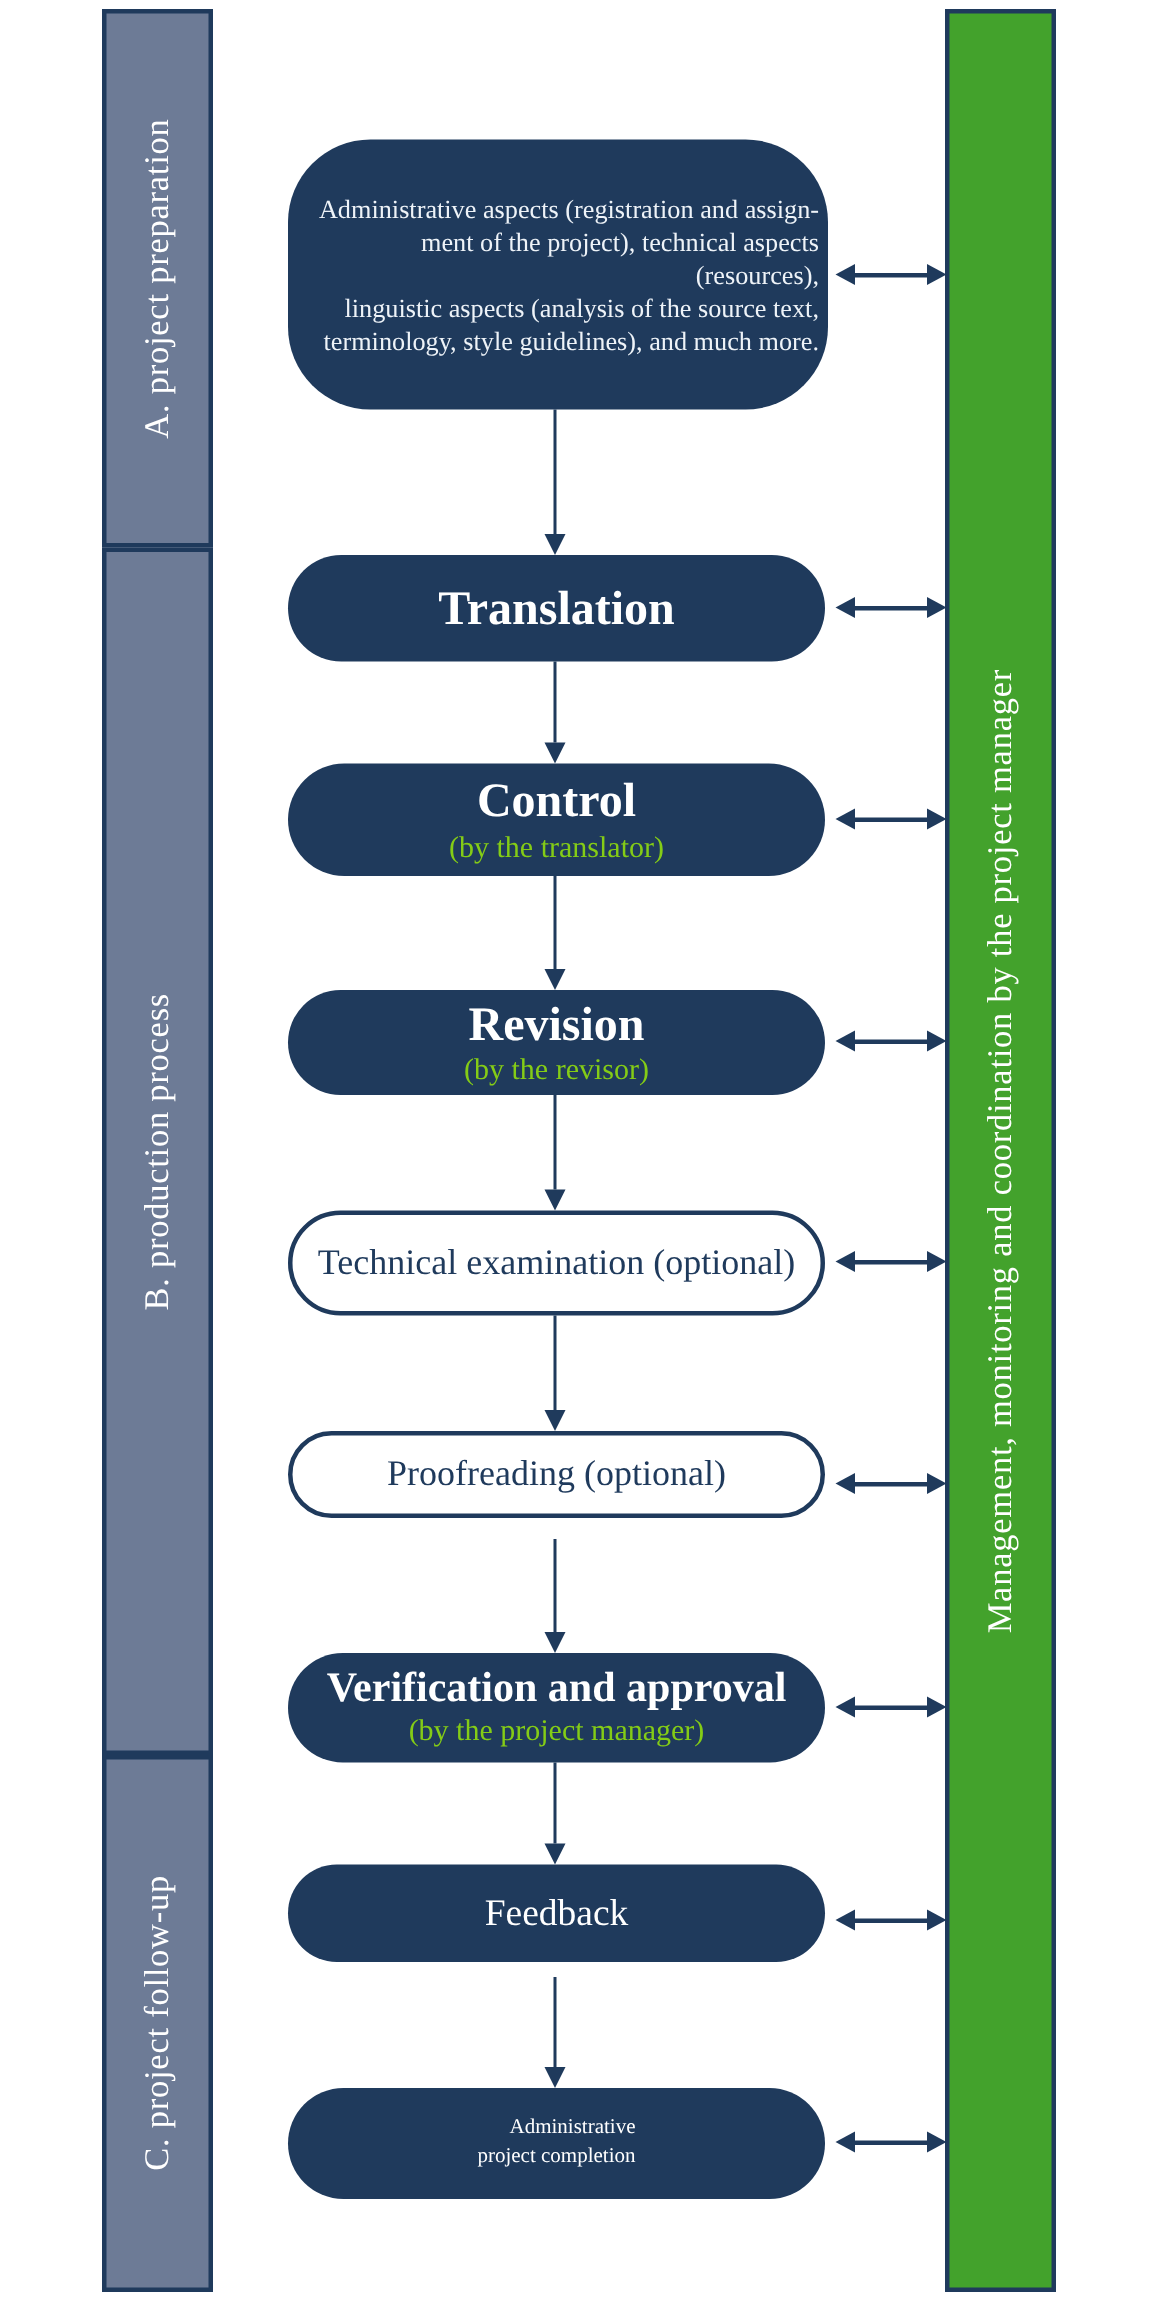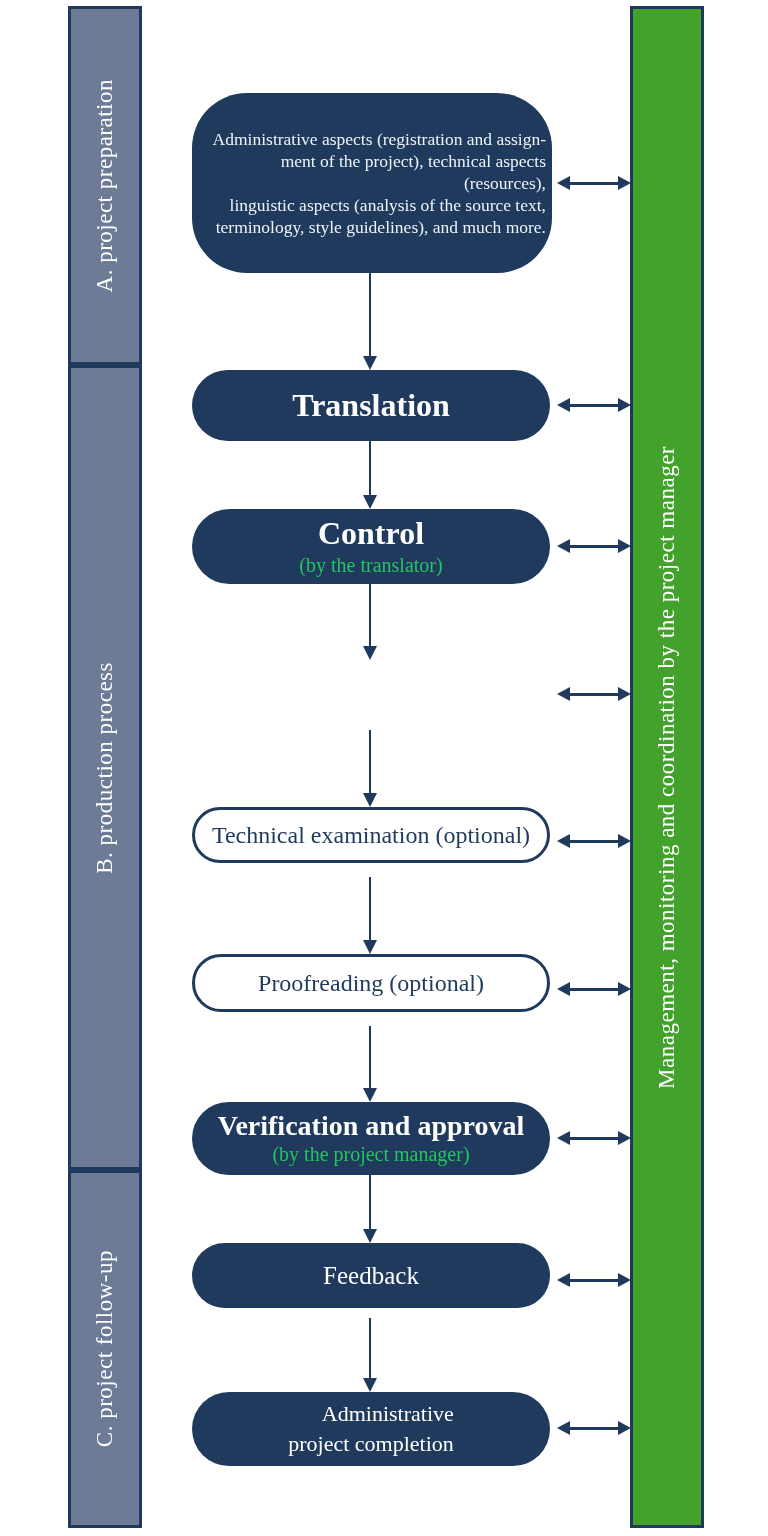--- a/index.html
+++ b/index.html
@@ -31,34 +31,34 @@
     position:absolute;left:192px;width:358px;box-sizing:border-box;
     display:flex;flex-direction:column;align-items:center;justify-content:center;
     text-align:right;color:#ffffff;
   }
   .step.dark{background:#1f3a5c;}
   .step.outline{background:#ffffff;border:3px solid #1f3a5c;color:#1f3a5c;}
   .s1{top:93px;height:180px;width:360px;border-radius:55px;}
   .s2{top:370px;height:71px;border-radius:36px;}
   .s3{top:509px;height:75px;border-radius:38px;}
   .s4{top:660px;height:70px;border-radius:35px;}
-  .s5{top:807px;height:56px;border-radius:35px;}
+  .s5{top:807px;height:70px;border-radius:35px;}
   .s6{top:954px;height:58px;border-radius:36px;}
   .s7{top:1102px;height:73px;border-radius:37px;}
   .s8{top:1243px;height:65px;border-radius:38px;}
   .s9{top:1392px;height:74px;border-radius:37px;}
   .step .body{
     font-size:17.5px;line-height:1.26;color:#eef3f8;
     white-space:pre-line;padding:0 6px;
   }
   .step .title-bold{font-weight:bold;font-size:32px;line-height:1.1;}
   .s7 .title-bold{font-size:28px;}
   .step .title-reg{font-size:25px;line-height:1.2;white-space:pre-line;}
-  .s9 .title-reg{font-size:22px;line-height:1.35;}
-  .step .sub{font-size:20px;margin-top:2px;color:#22c55e;}
+  .s9 .title-reg{font-size:14px;line-height:1.35;}
+  .step .sub{font-size:20px;margin-top:2px;color:#84cc16;}
   .step.outline .title-reg{font-size:24px;color:#1f3a5c;}
 
   
   .varrow{position:absolute;left:369px;width:2px;background:#1f3a5c;}
   .varrow::after{
     content:"";position:absolute;left:-6px;bottom:-14px;
     border-left:7px solid transparent;border-right:7px solid transparent;
     border-top:14px solid #1f3a5c;
   }
   
@@ -102,20 +102,24 @@
 
   <div class="step dark s2">
     <span class="title-bold">Translation</span>
   </div>
 
   <div class="step dark s3">
     <span class="title-bold">Control</span>
     <span class="sub">(by the translator)</span>
   </div>
 
+  <div class="step dark s4">
+    <span class="title-bold">Revision</span>
+    <span class="sub">(by the revisor)</span>
+  </div>
 
   <div class="step outline s5">
     <span class="title-reg">Technical examination (optional)</span>
   </div>
 
   <div class="step outline s6">
     <span class="title-reg">Proofreading (optional)</span>
   </div>
 
   <div class="step dark s7">

